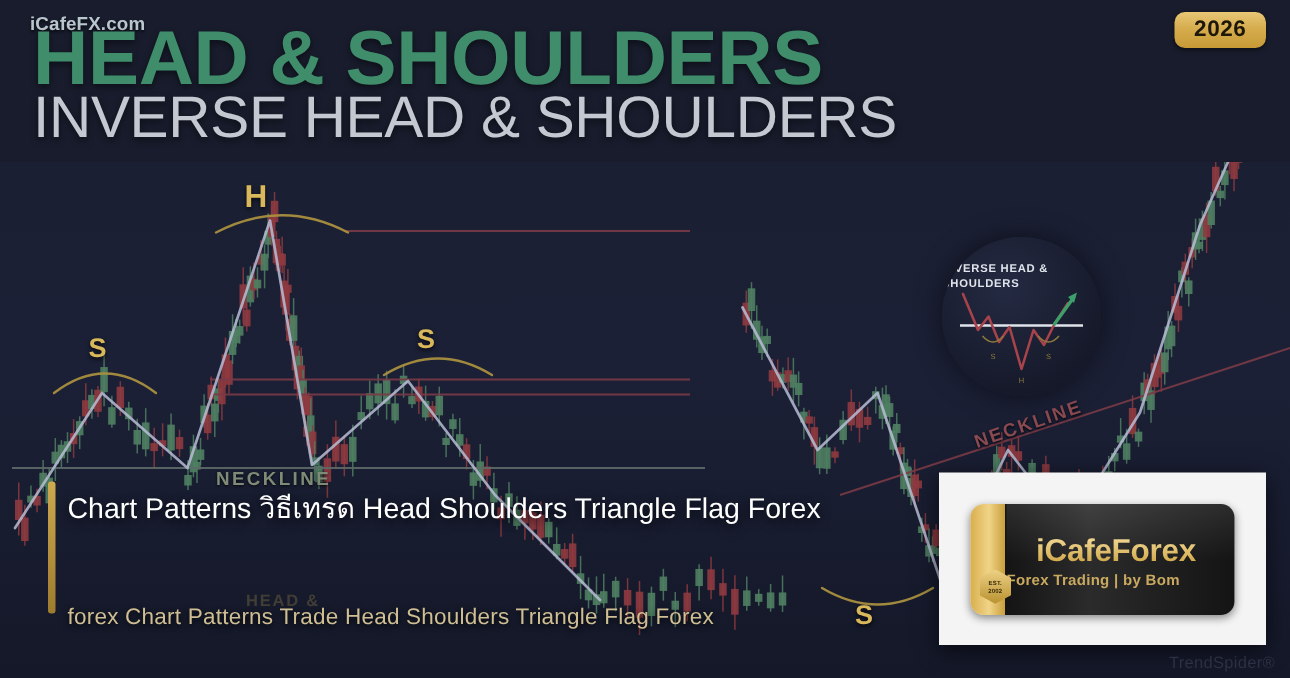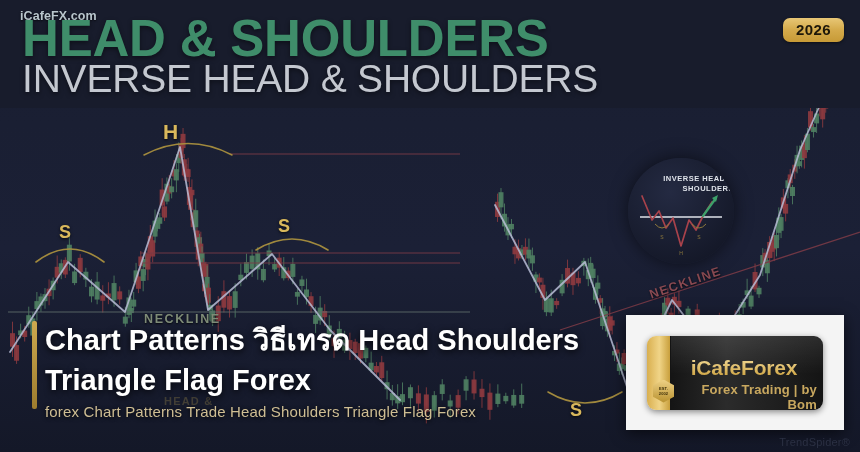--- a/index.html
+++ b/index.html
@@ -46,21 +46,21 @@
     position:absolute; left:22px; top:58px;
     font-size:39px; line-height:42px;
     font-weight:400; letter-spacing:-.2px;
     color:#c4c8d0;
     text-shadow:0 2px 5px rgba(0,0,0,.5);
     white-space:nowrap;
   }
 
   
   .year-badge {
-    position:absolute; right:16px; top:18px;
+    position:absolute; right:16px; top:8px;
     padding:3px 13px 4px;
     border-radius:7px;
     background:linear-gradient(180deg,#e8c776 0%,#d5ab4c 48%,#c79a36 100%);
     color:#1d1709;
     font-size:15px; font-weight:700; letter-spacing:.4px;
     box-shadow:0 1px 3px rgba(0,0,0,.5);
   }
 
   
   .pat-label {
@@ -94,37 +94,37 @@
   
   .circle-badge {
     position:absolute; left:628px; top:158px;
     width:106px; height:106px; border-radius:50%;
     background:radial-gradient(circle at 40% 32%, #242a42 0%, #141828 78%);
     box-shadow:0 0 18px rgba(0,0,0,.55);
     overflow:hidden;
   }
   .circle-badge .cb-title {
     position:absolute; left:0; right:0; top:16px;
-    text-align:right;
+    text-align:left;
     font-size:7.5px; font-weight:700; letter-spacing:.5px;
     color:#dfe3ea; line-height:10px;
   }
   .circle-badge svg { position:absolute; inset:0; }
 
   
   .copy-accent {
     position:absolute; left:32px; top:321px;
     width:5px; height:88px;
     background:linear-gradient(180deg,#cda94f,#9d7c2e);
     border-radius:2px;
   }
   .copy-title {
     position:absolute; left:45px; top:320px;
     width:600px;
-    font-size:29px; line-height:40px; font-weight:700;
+    font-size:19px; line-height:40px; font-weight:400;
     color:#ffffff;
     text-shadow:0 2px 7px rgba(0,0,0,.85);
   }
   .copy-sub {
     position:absolute; left:45px; top:403px;
     font-size:15px; font-weight:400; letter-spacing:.15px;
     color:#cfbe93;
     text-shadow:0 1px 4px rgba(0,0,0,.9);
   }
 
@@ -152,22 +152,22 @@
   .logo-brand {
     position:absolute; left:24px; right:6px; top:20px;
     text-align:center;
     font-size:21px; font-weight:700; letter-spacing:-.2px;
     background:linear-gradient(180deg,#f6dfa0,#c79a34);
     -webkit-background-clip:text; background-clip:text;
     color:#e0b858; -webkit-text-fill-color:transparent;
   }
   .logo-tag {
     position:absolute; left:24px; right:6px; top:46px;
-    text-align:right;
-    font-size:13px; font-weight:600; letter-spacing:.2px;
+    text-align:left;
+    font-size:10px; font-weight:600; letter-spacing:.2px;
     color:#c9a85f;
   }
   .est-seal {
     position:absolute; left:6px; bottom:7px;
     width:21px; height:23px;
     background:linear-gradient(180deg,#e9c madness,#b8912f);
     background:linear-gradient(180deg,#edd084,#b8912f);
     clip-path:polygon(50% 0,100% 25%,100% 75%,50% 100%,0 75%,0 25%);
     display:flex; flex-direction:column;
     align-items:center; justify-content:center;

